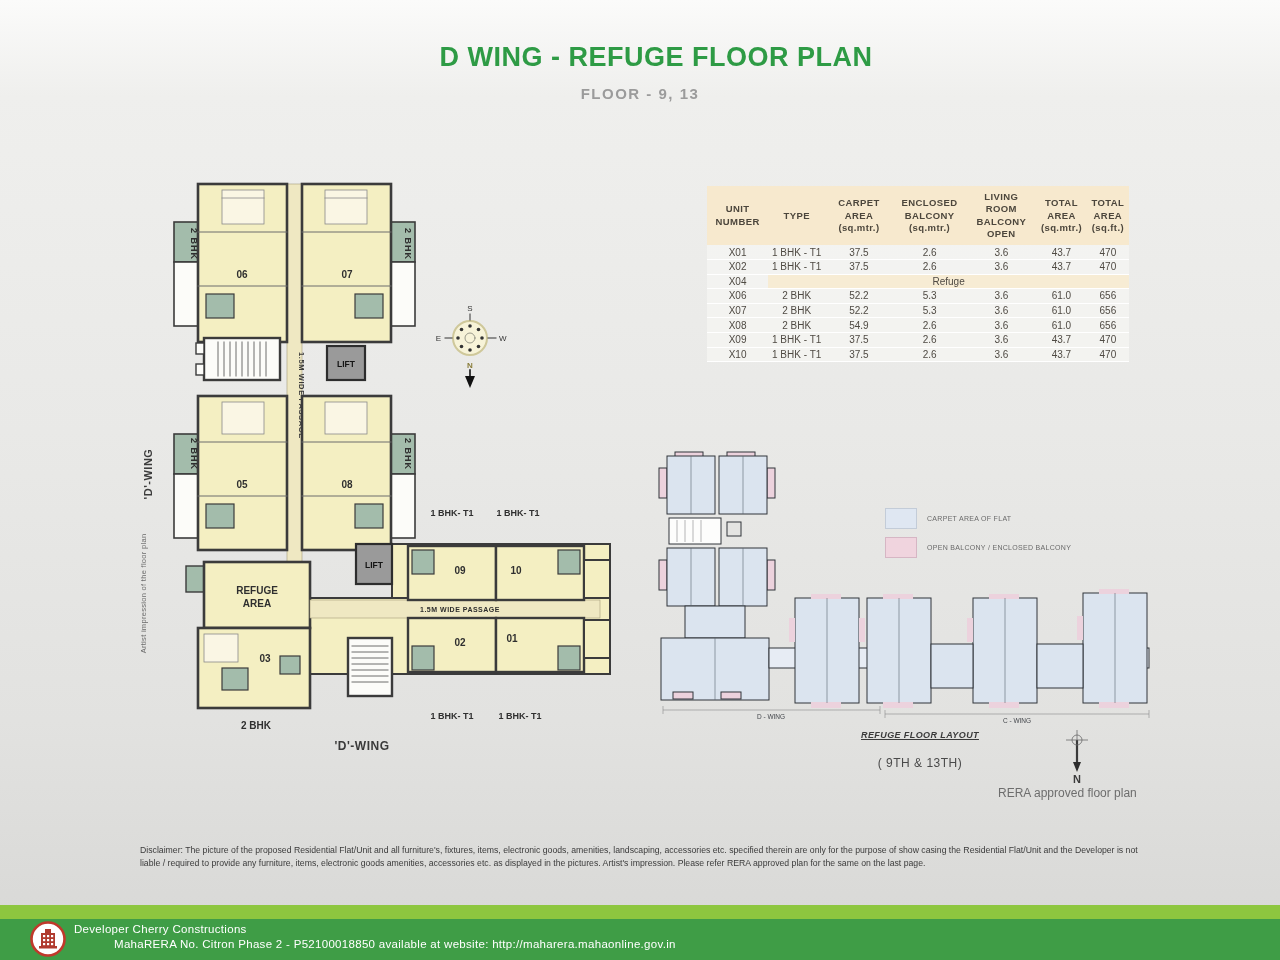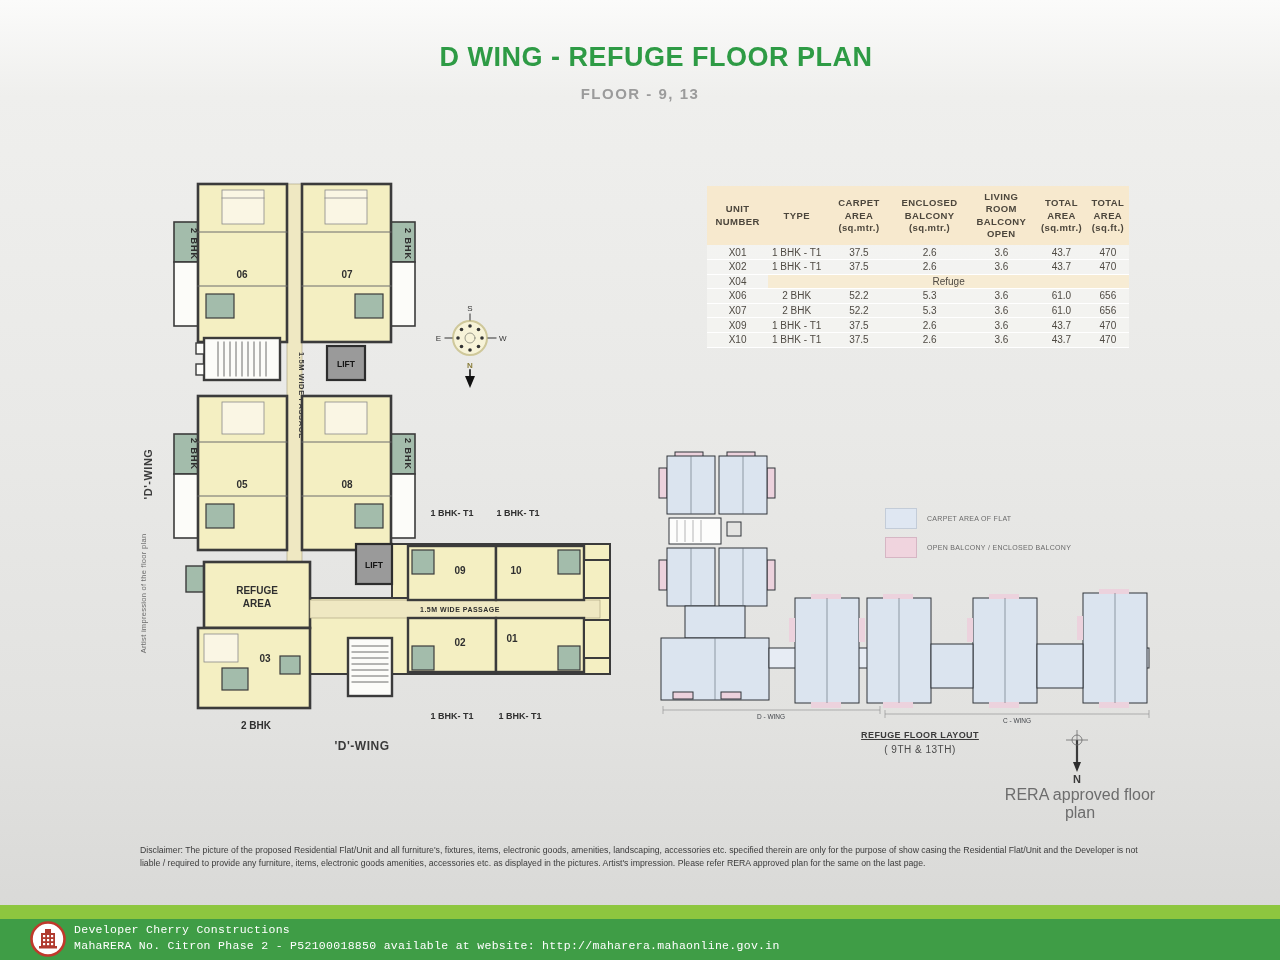--- a/index.html
+++ b/index.html
@@ -32,39 +32,39 @@
   .units-table col.c7{width:10%}
 
   
   .rot-wing{left:93px;top:468px;width:110px;text-align:center;transform:rotate(-90deg);
     font-size:11px;font-weight:bold;color:#3c3c3c;letter-spacing:.5px;}
   .rot-artist{left:76px;top:589px;width:134px;text-align:center;transform:rotate(-90deg);
     font-size:7.5px;color:#6b6b6b;letter-spacing:.3px;}
 
   
   .keyplan-caption{left:828px;top:730px;width:184px;text-align:center;}
-  .keyplan-caption .kc1{font-size:9px;font-weight:bold;color:#3a3a3a;text-decoration:underline;letter-spacing:.4px;}
-  .keyplan-caption .kc2{font-size:10px;color:#4a4a4a;margin-top:4px;letter-spacing:.5px;}
+  .keyplan-caption .kc1{font-size:9px;font-weight:bold;color:#3a3a3a;text-decoration:underline;letter-spacing:.4px;font-style:italic;}
+  .keyplan-caption .kc2{font-size:12px;color:#4a4a4a;margin-top:16px;letter-spacing:.5px;}
   .legend{left:885px;top:508px;}
   .legend-row{display:flex;align-items:center;margin-bottom:8px;}
   .legend-swatch{width:30px;height:19px;border:1px solid #c3ccd8;margin-right:10px;}
   .legend-swatch.pink{border-color:#d6b6c4;}
   .legend-label{font-size:7px;color:#6a6a6a;letter-spacing:.3px;}
-  .rera-note{left:998px;top:786px;width:164px;text-align:center;font-size:16px;color:#6d6d6d;}
+  .rera-note{left:998px;top:786px;width:164px;font-size:12px;color:#6d6d6d;}
 
   
   .disclaimer{left:140px;top:844px;width:1015px;font-size:8.7px;line-height:1.45;color:#3b3b3b;}
 
   
   .footer-stripe{left:0;top:905px;width:1280px;height:14px;background:#8dc63f;}
   .footer-band{left:0;top:919px;width:1280px;height:41px;background:#3f9d46;}
   .footer-logo{left:29px;top:920px;}
-  .footer-text{left:74px;top:923px;color:#ffffff;font-family:Liberation Mono, monospace;}
+  .footer-text{left:74px;top:923px;color:#ffffff;}
   .footer-line1{font-size:11.5px;letter-spacing:.3px;}
-  .footer-line2{font-size:11.5px;letter-spacing:.3px;margin-top:3px;}
+  .footer-line2{font-size:11.5px;letter-spacing:.3px;margin-top:3px;margin-left:40px;}
 </style>
 </head>
 <body>
 
 <div id="canvas">
 
   <div class="abs title-wrap">
     <div class="main-title">D WING - REFUGE FLOOR PLAN</div>
     <div class="sub-title">FLOOR - 9, 13</div>
   </div>
@@ -120,20 +120,29 @@
           <td>5.3</td>
           <td>3.6</td>
           <td>61.0</td>
           <td>656</td>
         </tr>
         <tr>
           <td>X07</td>
           <td>2 BHK</td>
           <td>52.2</td>
           <td>5.3</td>
+          <td>3.6</td>
+          <td>61.0</td>
+          <td>656</td>
+        </tr>
+        <tr>
+          <td>X08</td>
+          <td>2 BHK</td>
+          <td>54.9</td>
+          <td>2.6</td>
           <td>3.6</td>
           <td>61.0</td>
           <td>656</td>
         </tr>
         <tr>
           <td>X09</td>
           <td>1 BHK - T1</td>
           <td>37.5</td>
           <td>2.6</td>
           <td>3.6</td>

